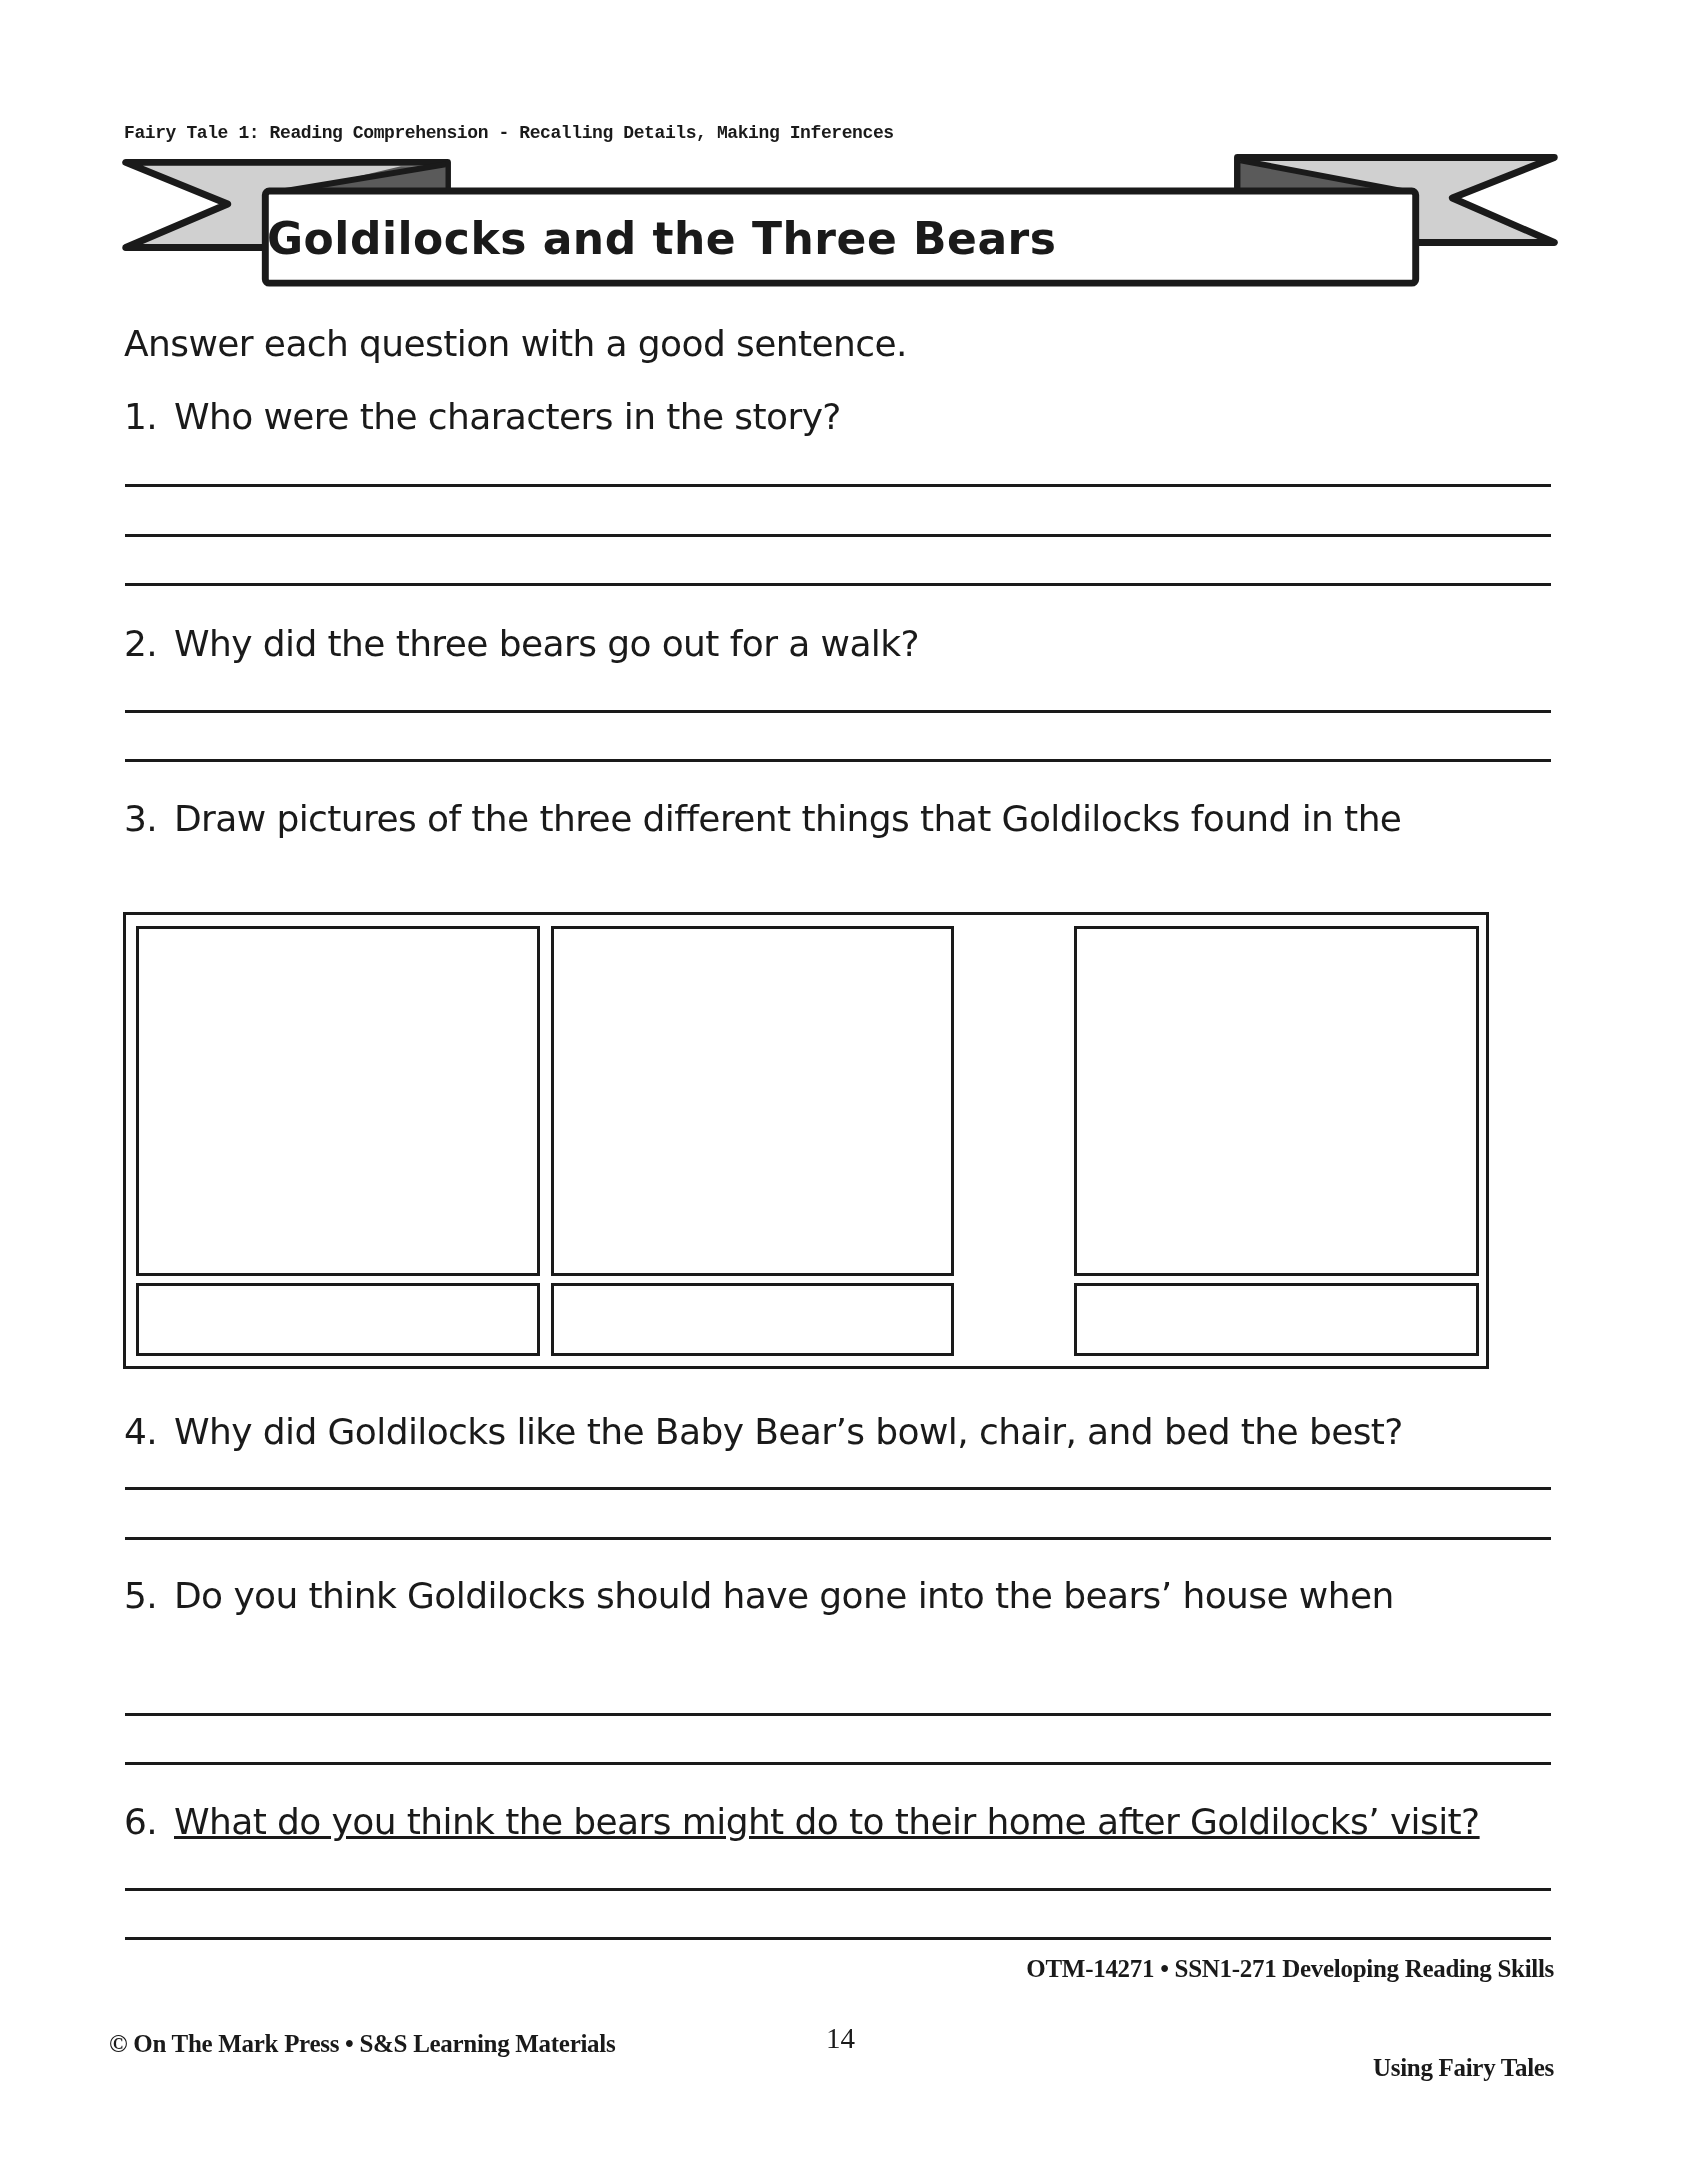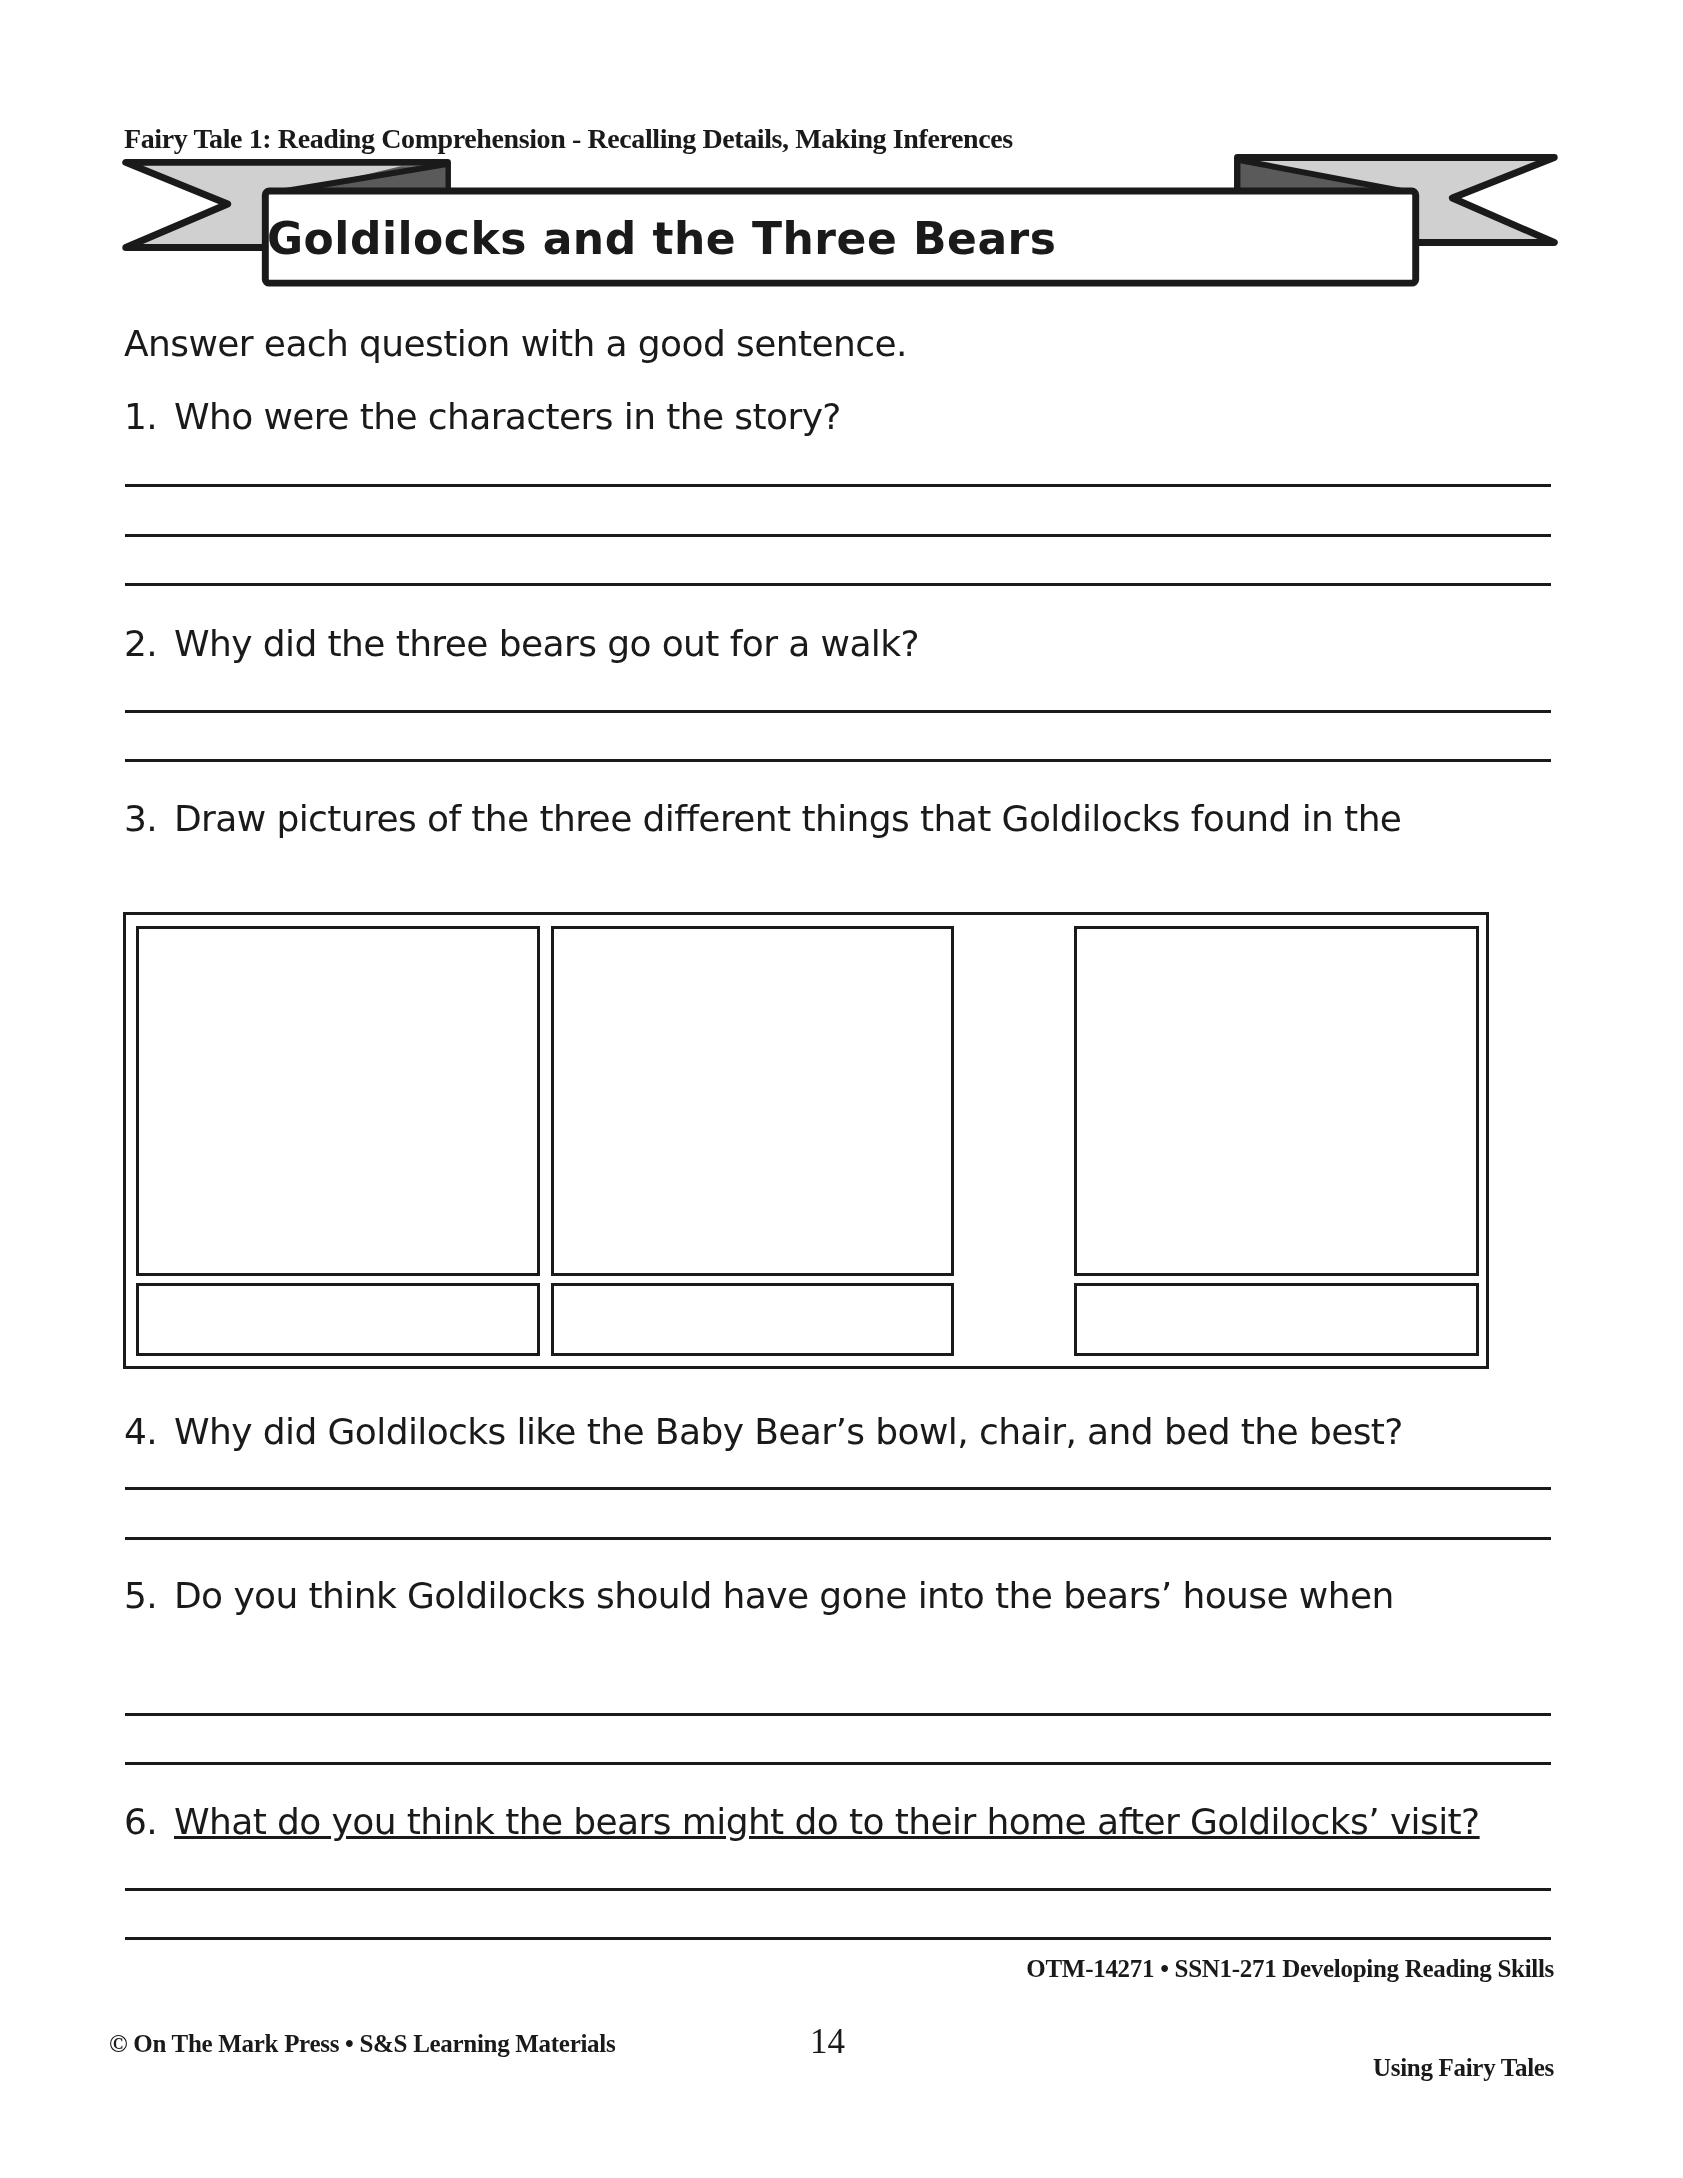--- a/index.html
+++ b/index.html
@@ -1,31 +1,31 @@
 <!DOCTYPE html>
 <html><head>
 <meta charset="utf-8">
 <style>
   html, body { margin:0; padding:0; background:#ffffff; }
   body { width:1683px; height:2178px; position:relative; overflow:hidden; color:#1a1a1a; }
   .abs { position:absolute; }
   .serif-bold { font-family:"Liberation Serif", "DejaVu Serif", serif; font-weight:bold; }
   .sans { font-family:"DejaVu Sans", "Liberation Sans", sans-serif; }
-  .subtitle { left:124px; top:123px; font-size:28px; letter-spacing:-0.4px; white-space:nowrap; }
+  .subtitle { left:124px; top:123px; font-size:18px; letter-spacing:-0.4px; white-space:nowrap;font-family:Liberation Mono, monospace; }
   .banner-svg { left:0; top:0; }
   .title { left:267px; top:194px; width:1148px; height:89px; text-align:left; line-height:89px;
            font-family:"DejaVu Sans", sans-serif; font-weight:bold; font-size:44px; letter-spacing:0.5px; }
   .q { left:124px; font-size:36px; line-height:50px; white-space:nowrap; letter-spacing:-0.6px; }
   .q .num { display:inline-block; width:50px; }
   .q .cont { display:block; padding-left:50px; }
   .rule { left:125px; width:1426px; height:0; border-top:3px solid #1a1a1a; }
   .draw-outer { left:123px; top:912px; width:1360px; height:451px; border:3.5px solid #1a1a1a; }
   .panel { border:3.5px solid #1a1a1a; position:absolute; box-sizing:border-box; }
   .footer { font-size:25px; white-space:nowrap; letter-spacing:-0.3px; }
-  .pagenum { font-family:"Liberation Serif", serif; font-size:35px; font-weight:normal; }
+  .pagenum { font-family:"Liberation Serif", serif; font-size:29px; font-weight:normal;margin-left:16px; }
 </style>
 </head>
 <body>
 
 <div class="abs serif-bold subtitle">Fairy Tale 1: Reading Comprehension - Recalling Details, Making Inferences</div>
 
 <svg class="abs banner-svg" width="1683" height="297" viewBox="0 0 1700 300">
 
   <polygon points="127,164 452,164 452,250 127,250 230,206" fill="#d0d0d0" stroke="#1a1a1a" stroke-width="7" stroke-linejoin="round"></polygon>
   <polygon points="405,168 450,168 450,200 270,200" fill="#5a5a5a"></polygon>

